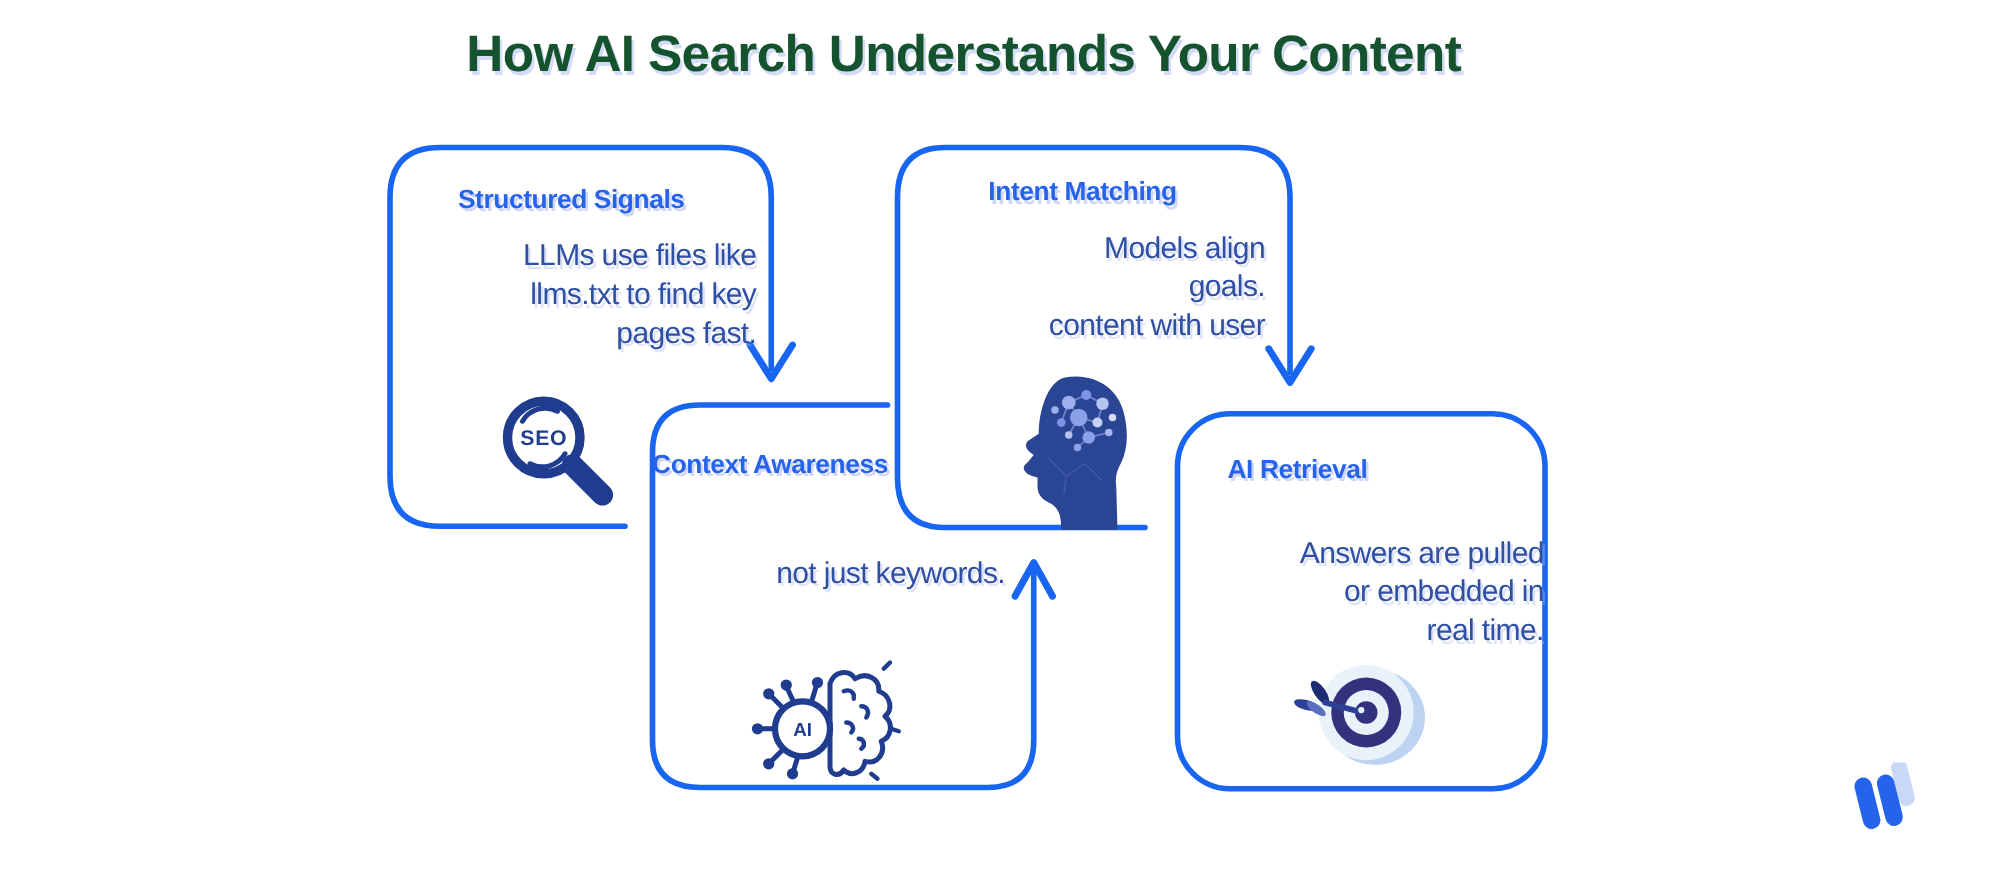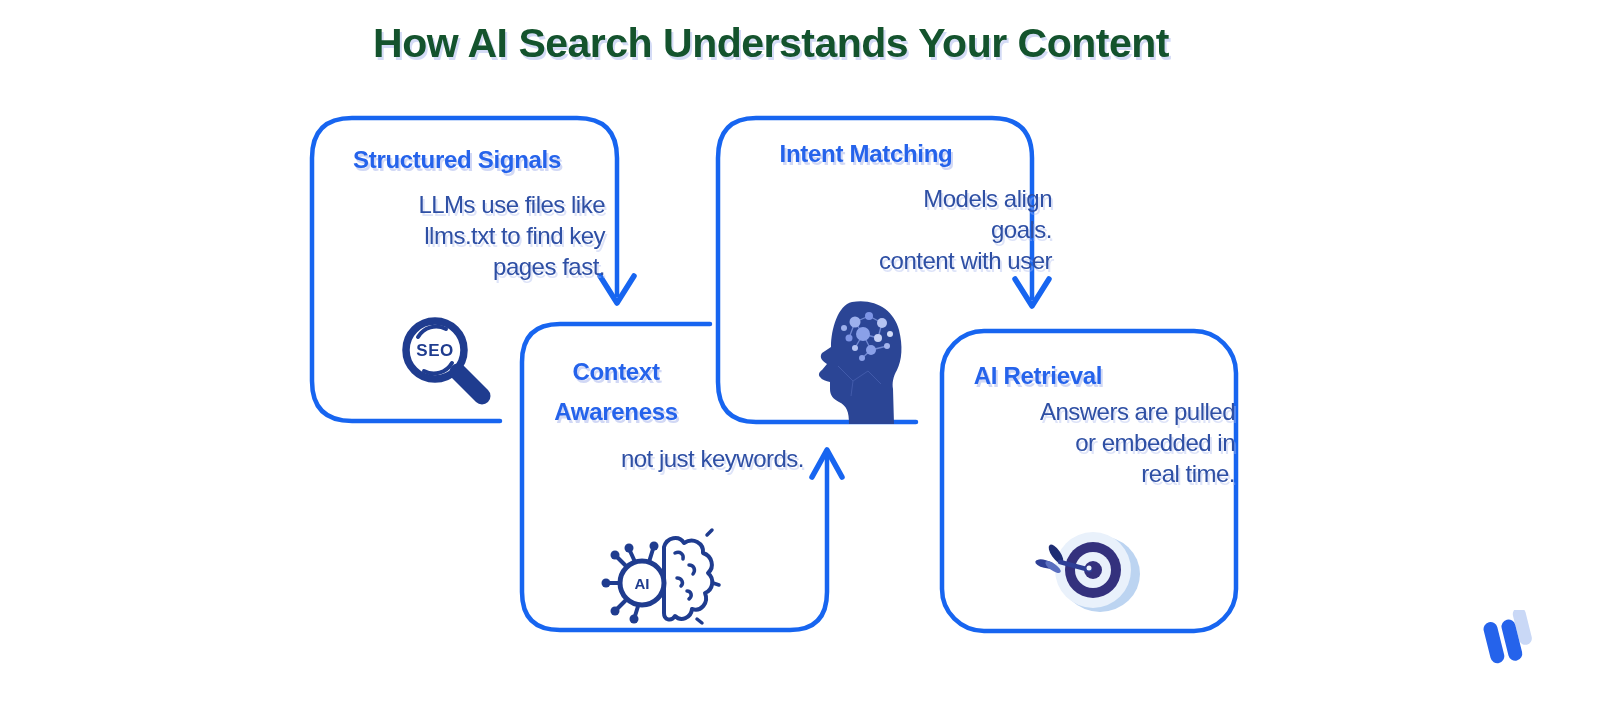--- a/index.html
+++ b/index.html
@@ -8,21 +8,21 @@
     font-family:"Liberation Sans",sans-serif;
   }
   .page-title{
     position:absolute;left:0;top:20px;width:1542px;text-align:center;
     font-size:41px;font-weight:bold;color:#14532d;letter-spacing:-0.5px;margin:0;
     text-shadow:2px 3px 0 rgba(160,175,235,.45);
   }
   .diagram-svg{position:absolute;left:0;top:0;}
   .card{position:absolute;}
   .card-title{
-    position:absolute;text-align:center;font-size:24px;font-weight:bold;color:#2563eb;
+    position:absolute;text-align:center;font-size:21px;font-weight:bold;color:#2563eb;
     letter-spacing:-0.3px;line-height:40px;
     text-shadow:2px 3px 0 rgba(163,178,235,.5);
   }
   .card-body{
     position:absolute;text-align:right;font-size:24px;color:#2e4fa4;
     letter-spacing:-0.5px;line-height:31px;
     text-shadow:2px 3px 0 rgba(170,185,238,.4);
   }
   .icon{position:absolute;}
   .seo-text{font-family:"Liberation Sans",sans-serif;font-size:17px;font-weight:bold;fill:#1f3c8f;letter-spacing:.5px;}
@@ -99,21 +99,21 @@
         <path stroke-width="3.5" d="M 90 68 C 94 68 96 73 92 76"></path>
         <line stroke-width="3.5" x1="110" y1="12" x2="115" y2="7"></line>
         <line stroke-width="3.5" x1="116" y1="60" x2="122" y2="62"></line>
         <line stroke-width="3.5" x1="100" y1="96" x2="105" y2="100"></line>
       </g>
     </svg>
   </div>
 
   <div class="card">
     <div class="card-title" style="left:726px;top:134px;width:280px;">Intent Matching</div>
-    <div class="card-body" style="left:752px;top:183px;width:300px;">
+    <div class="card-body" style="left:712px;top:183px;width:300px;">
       <div>Models align</div>
       <div>goals.</div>
       <div>content with user</div>
     </div>
     <svg class="icon" style="left:793px;top:296px;" width="125" height="128" viewBox="0 0 125 128">
       <path fill="#2b4595" d="M 59 6 C 82 2 101 14 106 34 C 110 50 109 64 104 74 C 100 81 99 87 100 93 L 101 128 L 56 128 C 56 116 54 110 46 106 C 40 103 37 99 37 93 L 37 86 C 33 85 29 84 27 81 C 25 79 26 76 29 74 L 34 68 C 29 65 26 61 29 57 L 38 51 C 38 33 45 9 59 6 Z"></path>
       <g stroke="#8aa0e8" stroke-width="1.3" opacity="0.75">
         <line x1="62" y1="26" x2="76" y2="20"></line>
           <line x1="76" y1="20" x2="89" y2="27"></line>
         <line x1="70" y1="38" x2="62" y2="26"></line>
@@ -141,21 +141,21 @@
         <circle cx="62" cy="52" r="3" fill="#b6c4f2"></circle>
       <circle cx="78" cy="54" r="5" fill="#8aa0e8"></circle>
         <circle cx="97" cy="38" r="3" fill="#d4dcf8"></circle>
       <circle cx="51" cy="32" r="3" fill="#9db0ec"></circle>
         <circle cx="69" cy="62" r="3" fill="#8aa0e8"></circle>
     </svg>
   </div>
 
   <div class="card">
     <div class="card-title" style="left:898px;top:356px;width:280px;">AI Retrieval</div>
-    <div class="card-body" style="left:935px;top:396px;width:300px;">
+    <div class="card-body" style="left:935px;top:427px;width:300px;">
       <div>Answers are pulled</div>
       <div>or embedded in</div>
       <div>real time.</div>
     </div>
     <svg class="icon" style="left:1030px;top:518px;" width="125" height="105" viewBox="0 0 125 105">
       <ellipse cx="70" cy="56" rx="40" ry="38" fill="#bcd4f1"></ellipse>
       <circle cx="63" cy="52" r="38" fill="#e9f1fb"></circle>
       <circle cx="63" cy="52" r="28" fill="#34317d"></circle>
       <circle cx="63" cy="52" r="18" fill="#e9f1fb"></circle>
       <circle cx="63" cy="52" r="9" fill="#34317d"></circle>

